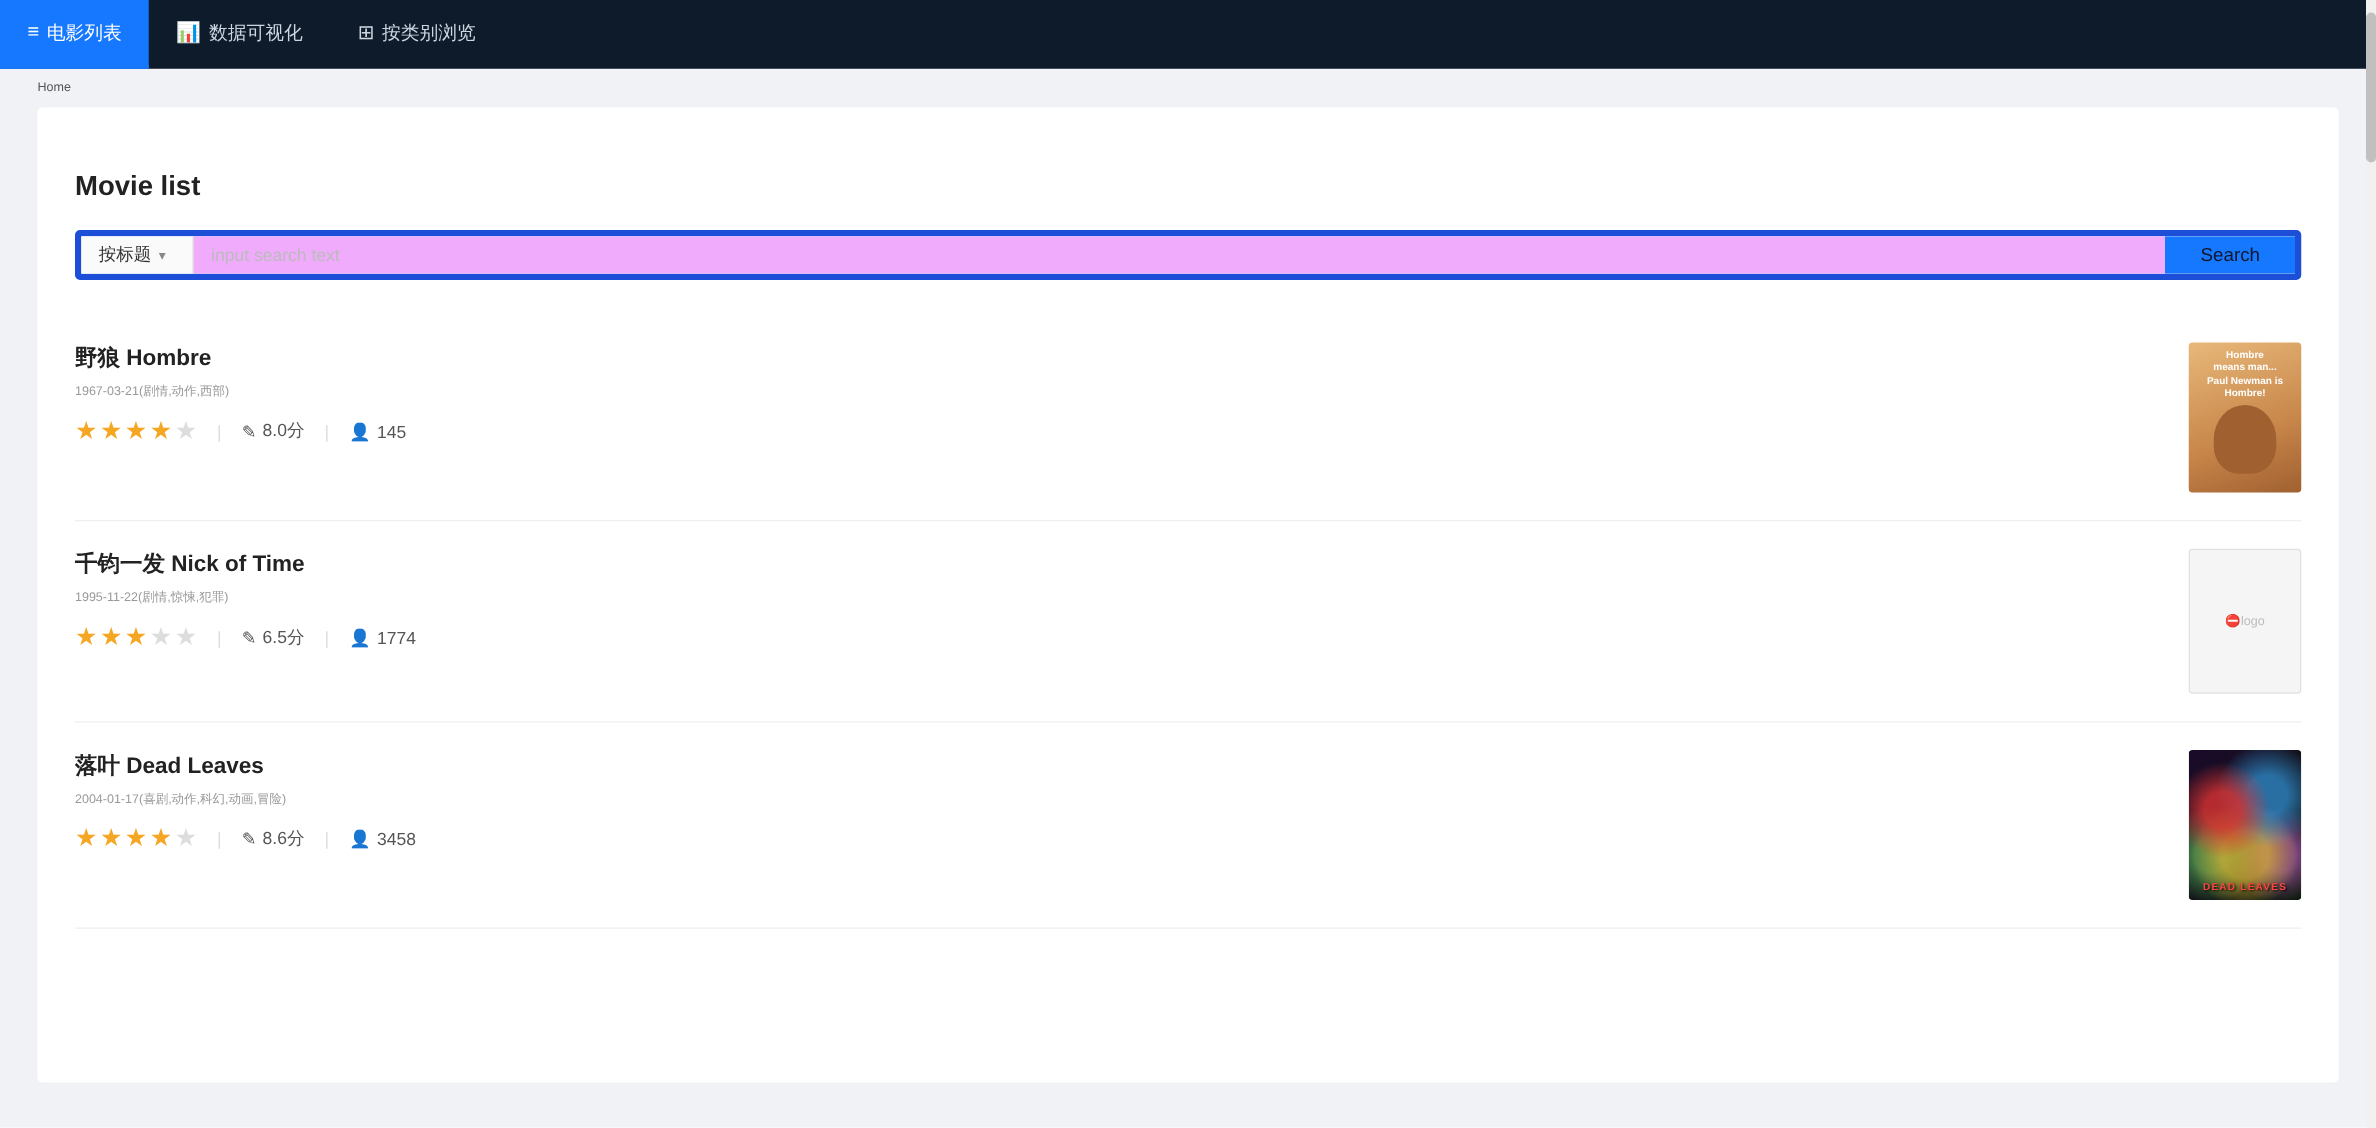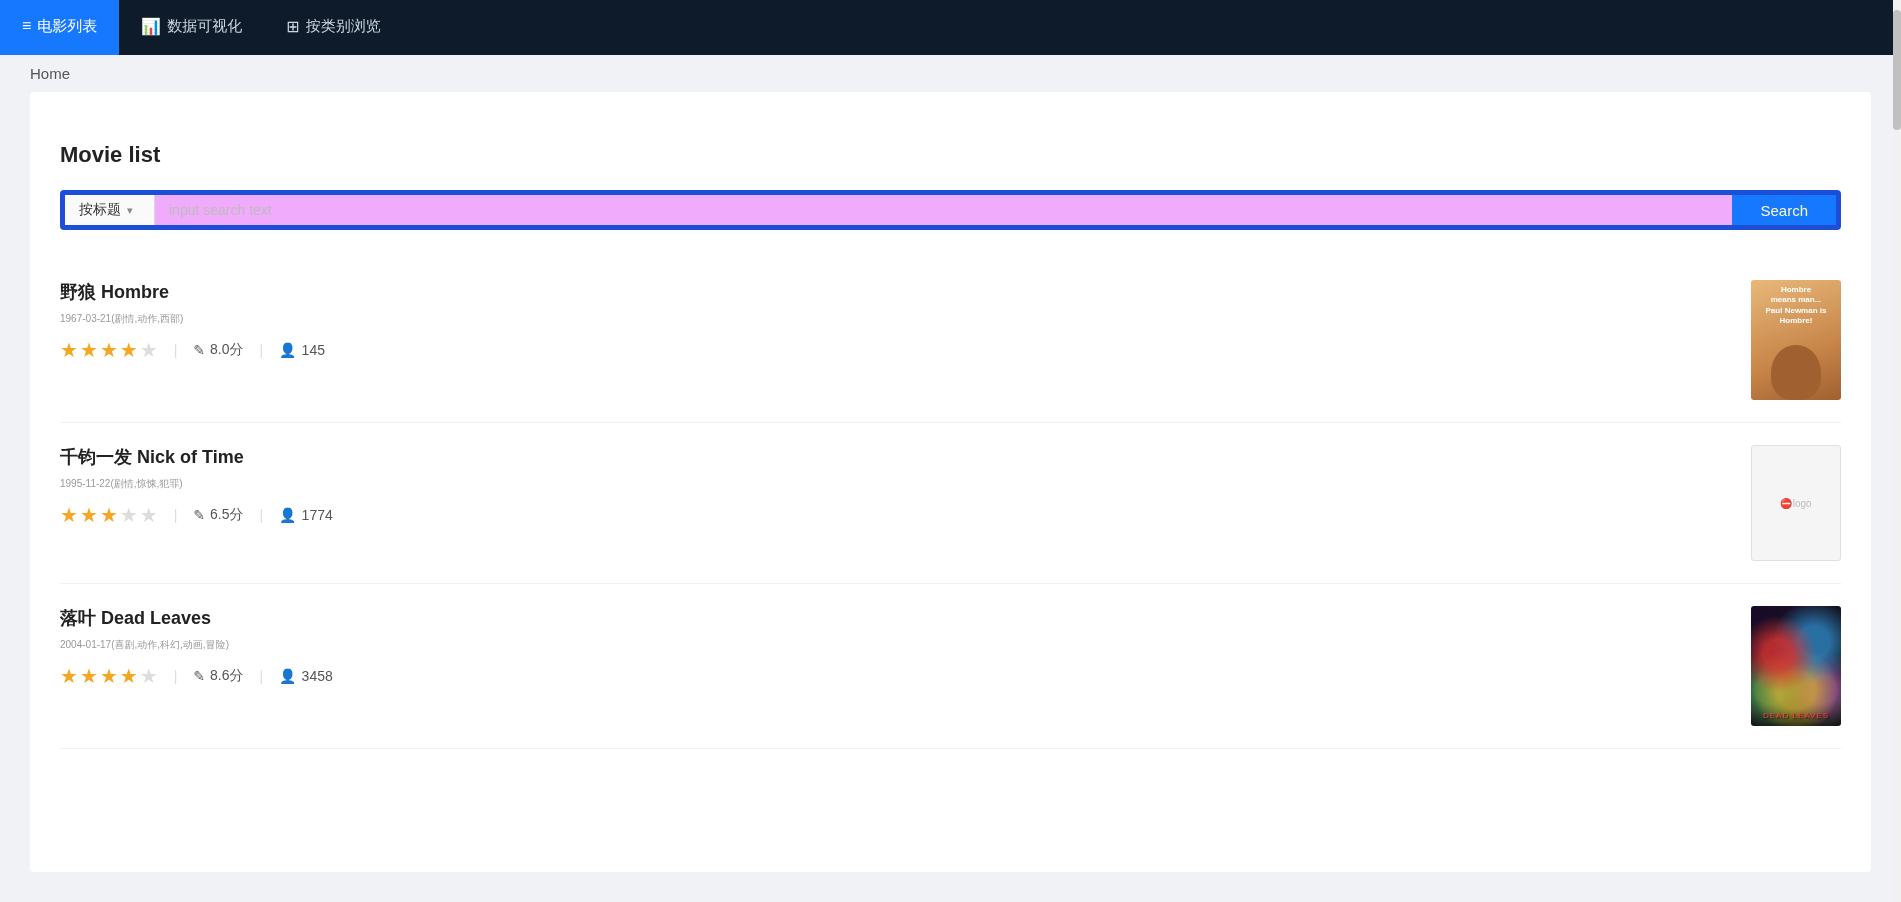--- a/index.html
+++ b/index.html
@@ -29,21 +29,21 @@
       color: #fff;
       border-bottom: 3px solid #1677ff;
     }
     .nav-icon {
       font-size: 16px;
     }
 
     
     .breadcrumb {
       padding: 10px 30px;
-      font-size: 15px;
+      font-size: 10px;
       color: #555;
     }
 
     
     .main-container {
       margin: 0 30px 30px 30px;
       background: #fff;
       border-radius: 4px;
       padding: 30px 30px 30px 30px;
       min-height: 780px;
@@ -93,21 +93,21 @@
       font-size: 14px;
       color: #333;
       background: #f0abfc;
       height: 100%;
     }
     .search-input::placeholder {
       color: #bbb;
     }
     .search-button {
       background: #1677ff;
-      color: #fef9c3;
+      color: #0f172a;
       border: none;
       padding: 0 28px;
       height: 100%;
       font-size: 15px;
       cursor: pointer;
       font-family: inherit;
     }
 
     
     .movie-item {
@@ -186,21 +186,21 @@
       height: 120px;
       background: linear-gradient(160deg, #e8b87a 0%, #c8864a 60%, #a06030 100%);
       margin-left: 12px;
       flex-shrink: 0;
       border-radius: 3px;
       position: relative;
       overflow: hidden;
       display: flex;
       flex-direction: column;
       align-items: center;
-      justify-content: space-between;
+      justify-content: flex-start;
       padding-top: 5px;
     }
     .poster-hombre-text {
       font-size: 8px;
       color: #fff;
       text-align: center;
       font-weight: bold;
       line-height: 1.3;
     }
     .poster-hombre-face {
@@ -237,21 +237,21 @@
         radial-gradient(circle at 80% 70%, rgba(200,100,200,0.6) 12%, transparent 35%),
         linear-gradient(135deg, #1a0a2a 0%, #0a1a0a 100%);
       display: flex;
       align-items: flex-end;
       justify-content: center;
       padding-bottom: 6px;
     }
     .poster-deadleaves-label {
       color: #ff4444;
       font-size: 8px;
-      font-weight: normal;
+      font-weight: bold;
       text-shadow: 1px 1px 2px #000;
       letter-spacing: 1px;
     }
 
     .scrollbar-track {
       position: fixed;
       right: 0;
       top: 0;
       width: 8px;
       height: 100%;

